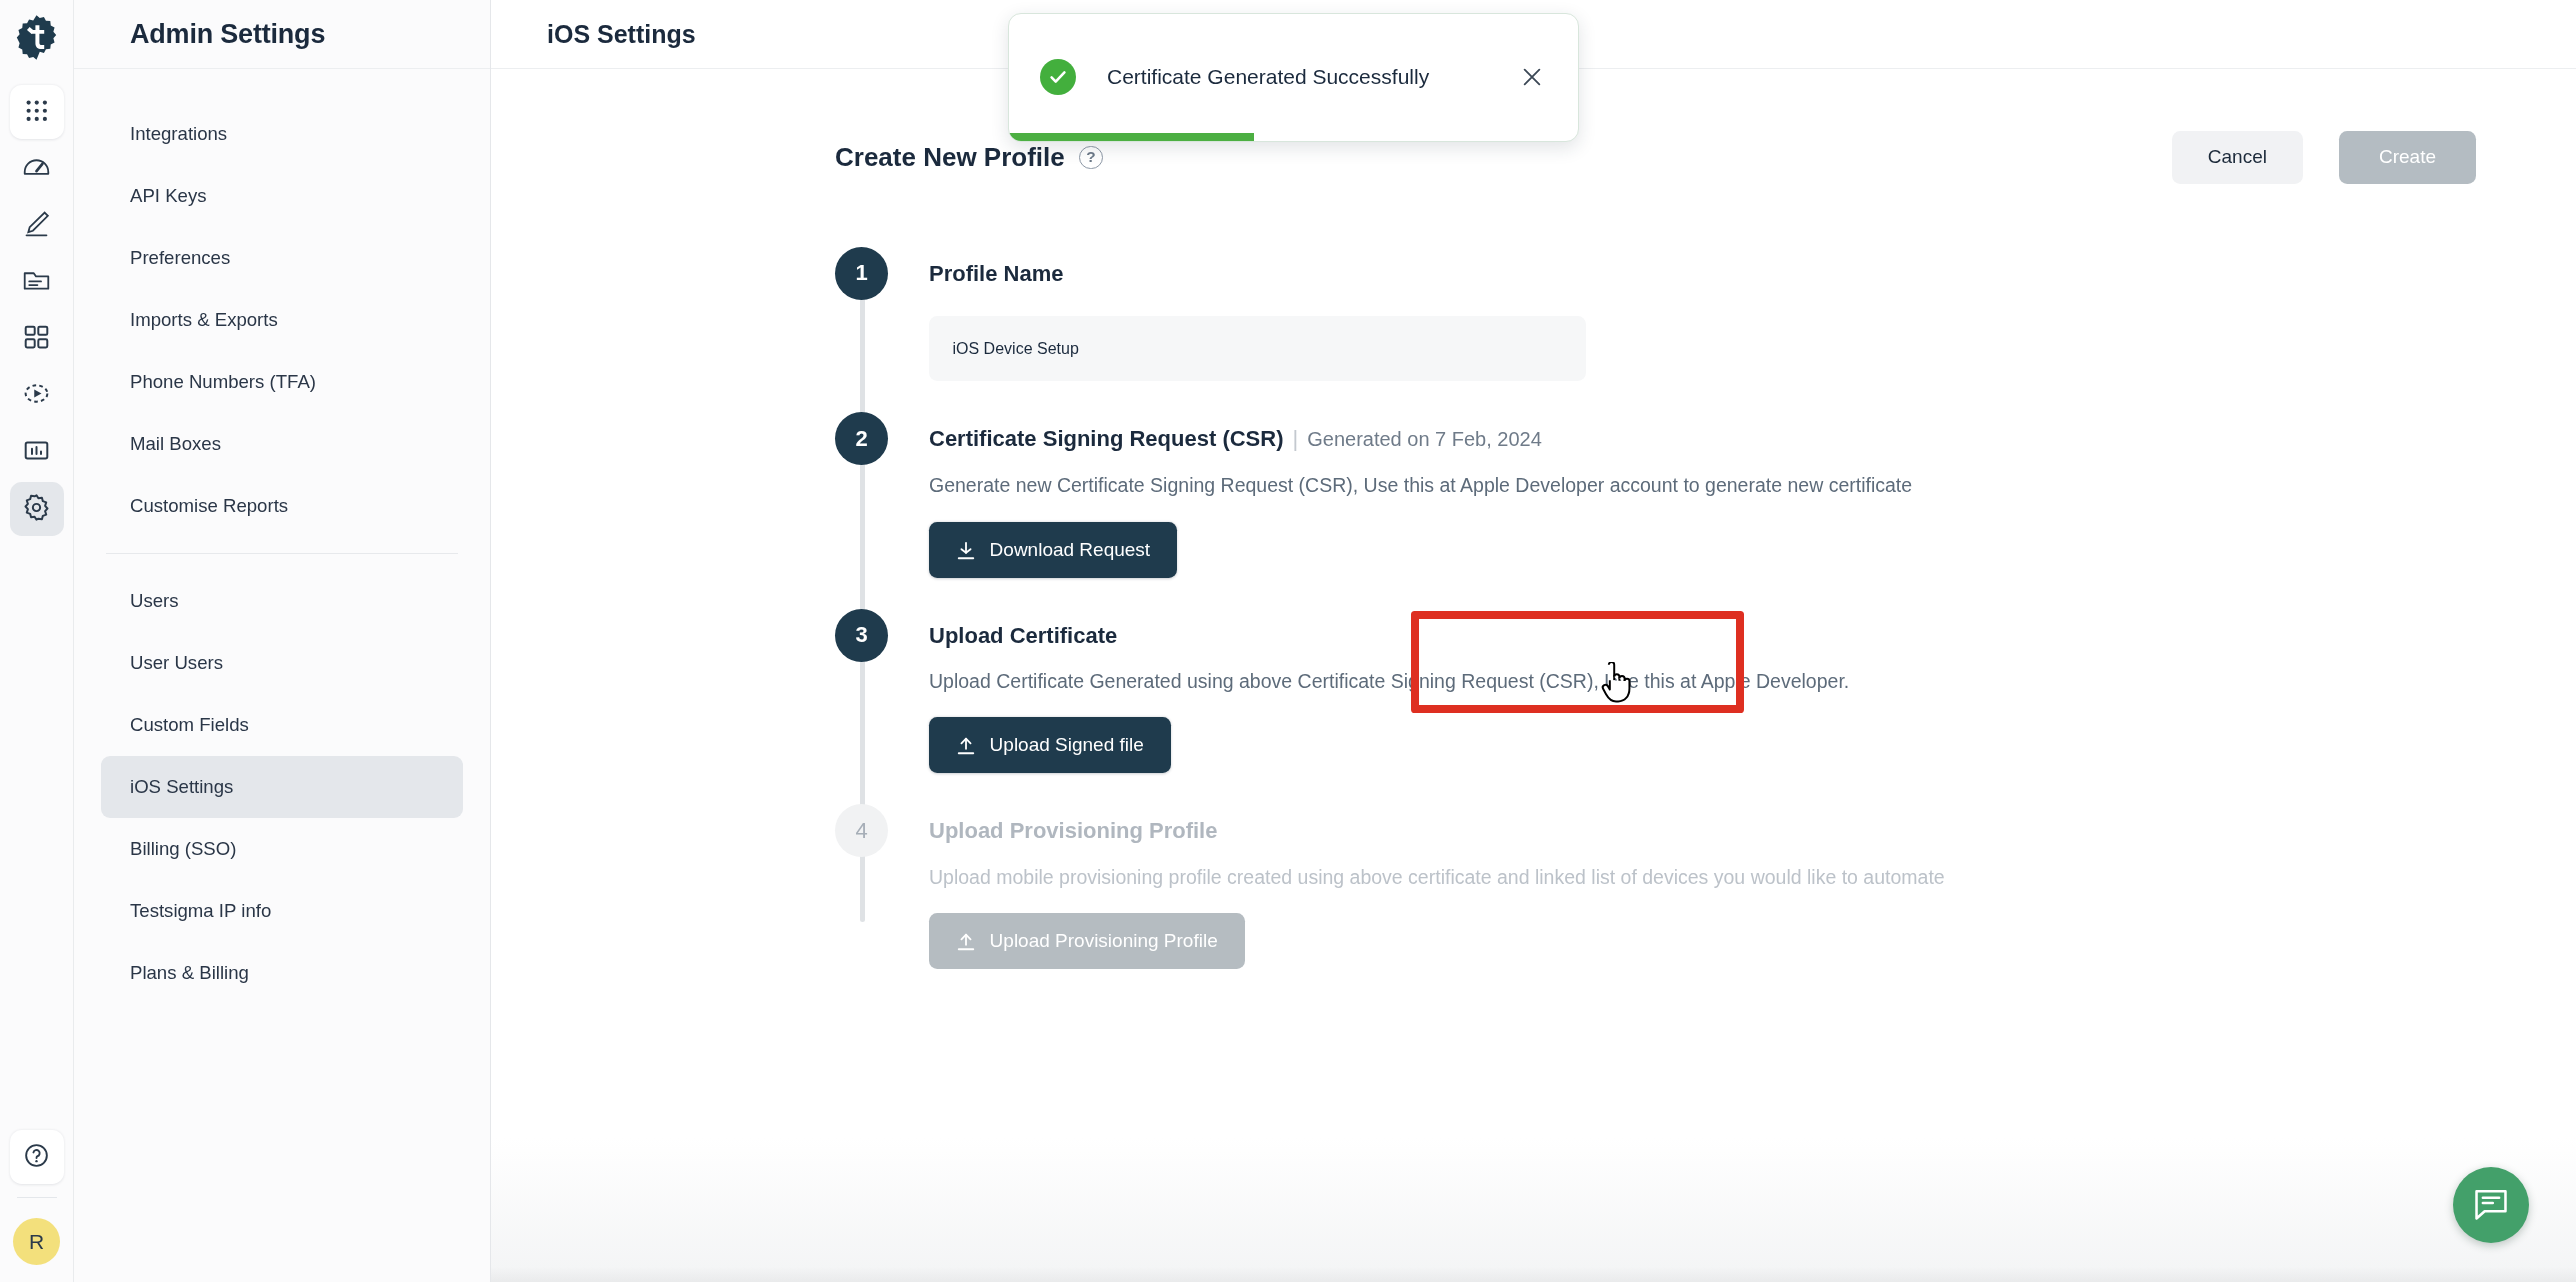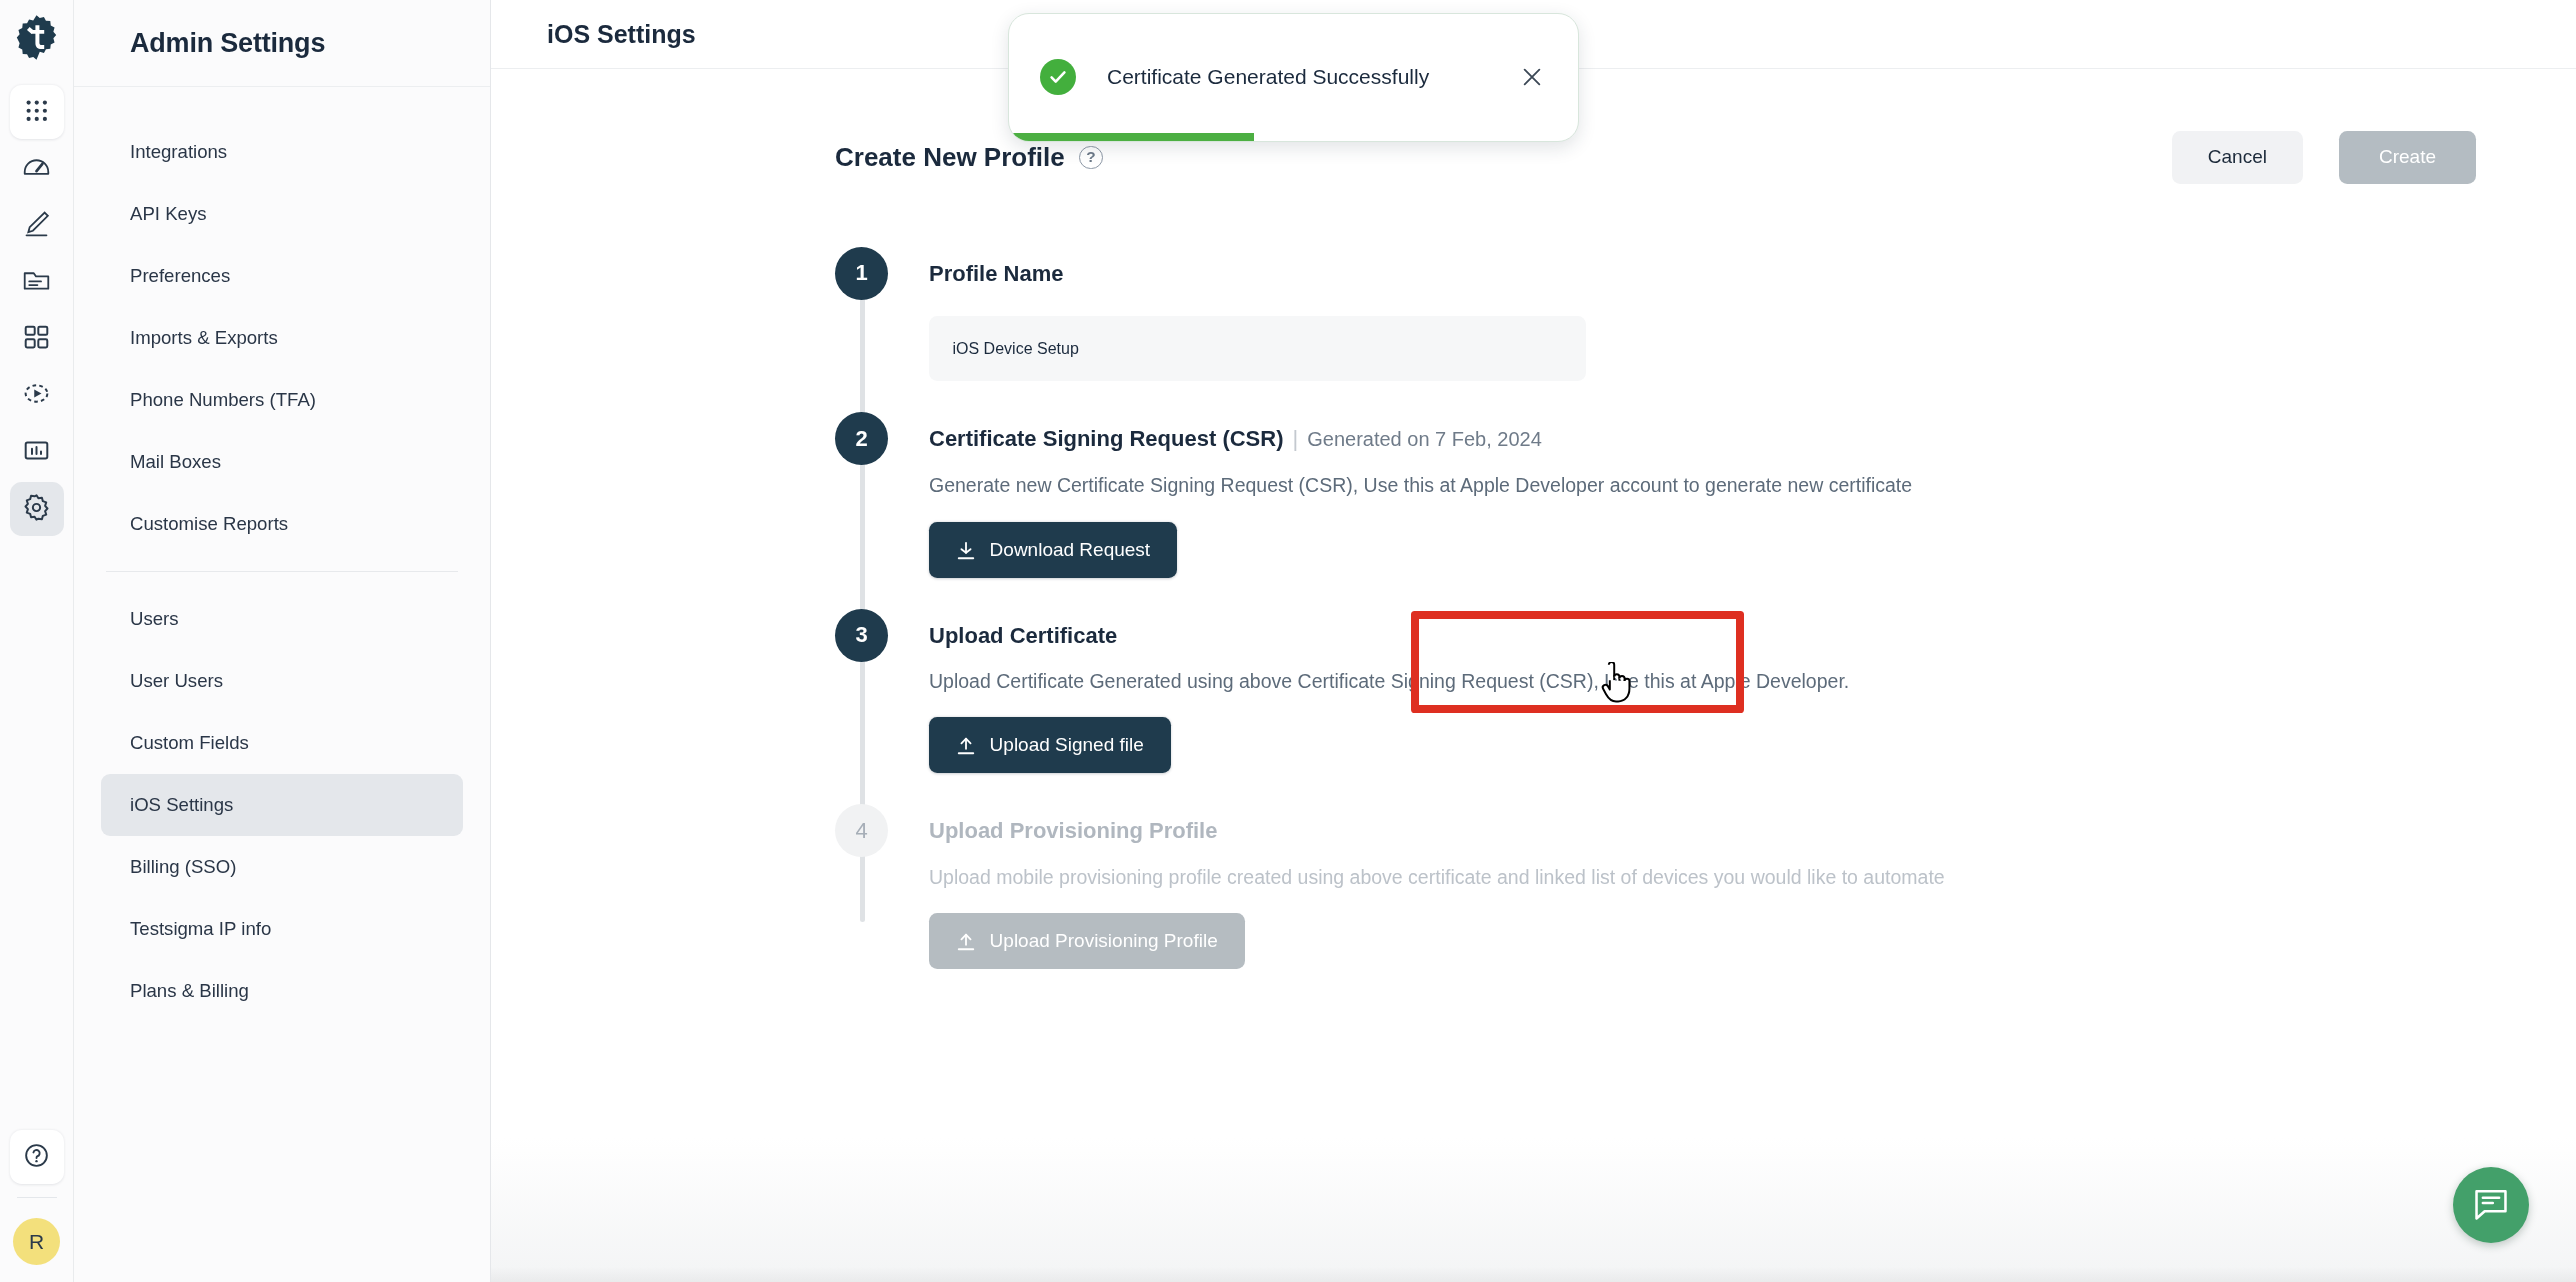--- a/index.html
+++ b/index.html
@@ -41,21 +41,21 @@
     font-size: 21px; font-weight: 500; cursor: pointer;
   }
 
   
   .sidebar {
     width: 417px; flex: 0 0 417px; height: 1283px;
     background: #fbfbfc; border-right: 0.9px solid #e5e7ea;
     display: flex; flex-direction: column;
   }
   .sidebar-head {
-    height: 87px; display: flex; align-items: center;
+    height: 69px; display: flex; align-items: center;
     padding-left: 56px; border-bottom: 0.9px solid #eceef0;
   }
   .sidebar-title { font-size: 27px; font-weight: 700; color: #1b2a3d; letter-spacing: -0.2px; }
   .sidebar-nav { padding: 34px 27px 0 27px; }
   .nav-item {
     height: 62px; display: flex; align-items: center;
     padding-left: 29px; border-radius: 9px;
     font-size: 18.6px; color: #2a3647; cursor: pointer;
   }
   .nav-item.selected { background: #e4e7eb; }
@@ -140,21 +140,21 @@
     pointer-events: none; z-index: 30;
   }
 
   
   .cursor { position: absolute; left: 1107px; top: 593px; z-index: 40; pointer-events: none; }
 
   
   .toast {
     position: absolute; left: 1008px; top: 12.7px;
     width: 571px; height: 129px;
-    background: #ffffff; border-radius: 21px;
+    background: #ffffff; border-radius: 13px;
     border: 0.9px solid #d8e6dc;
     box-shadow: 0 5.4px 18px rgba(30,45,60,.13);
     z-index: 50; overflow: hidden;
     display: flex; align-items: center; padding: 0 31px;
   }
   .toast-check {
     width: 36px; height: 36px; border-radius: 50%;
     background: #43af3d; flex: 0 0 36px;
     display: flex; align-items: center; justify-content: center;
   }

